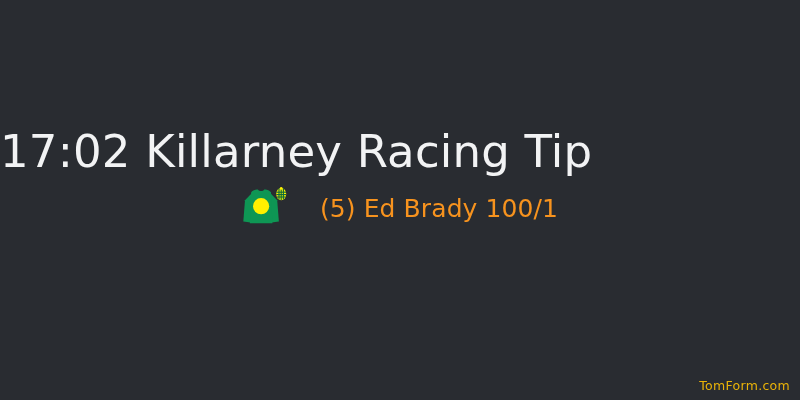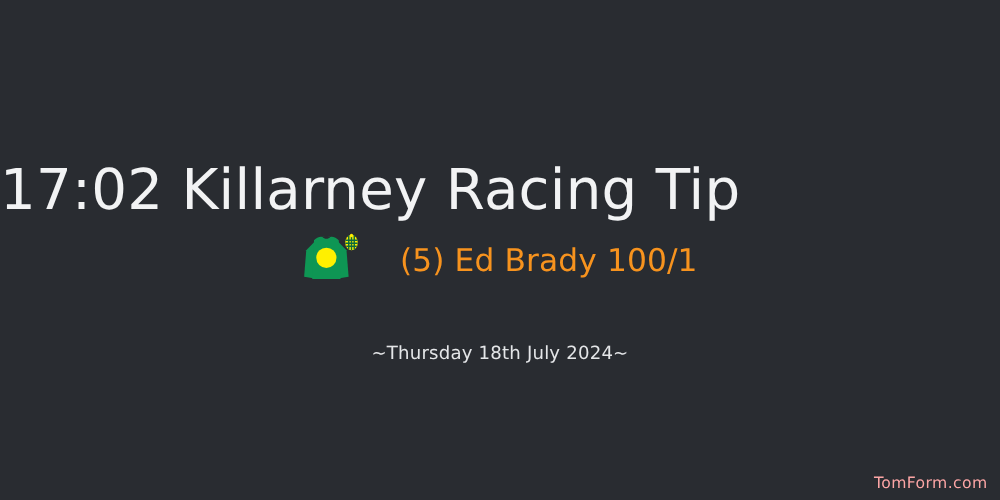--- a/index.html
+++ b/index.html
@@ -94,21 +94,21 @@
   }
 
   
   #watermark {
     position: absolute;
     right: 10px;
     bottom: 7px;
     font-family: "DejaVu Sans", sans-serif;
     font-size: 12.5px;
     font-weight: 400;
-    color: #fca5a5;
+    color: #eab308;
     letter-spacing: 0.3px;
     white-space: nowrap;
     margin-left: 15px;
   }
 </style>
 </head>
 <body>
 
 <div id="card">
 
@@ -150,19 +150,16 @@
           </g>
 
           <circle cx="39.2" cy="2.4" r="1.35" fill="#fff000"></circle>
         </g>
       </svg>
 
       <span id="tip-selection">(5) Ed Brady 100/1</span>
     </span>
   </div>
 
-  <div id="date-row">
-    <span id="race-date">~Thursday 18th July 2024~</span>
-  </div>
 
   <div id="watermark">TomForm.com</div>
 
 </div>
 
 </body></html>

